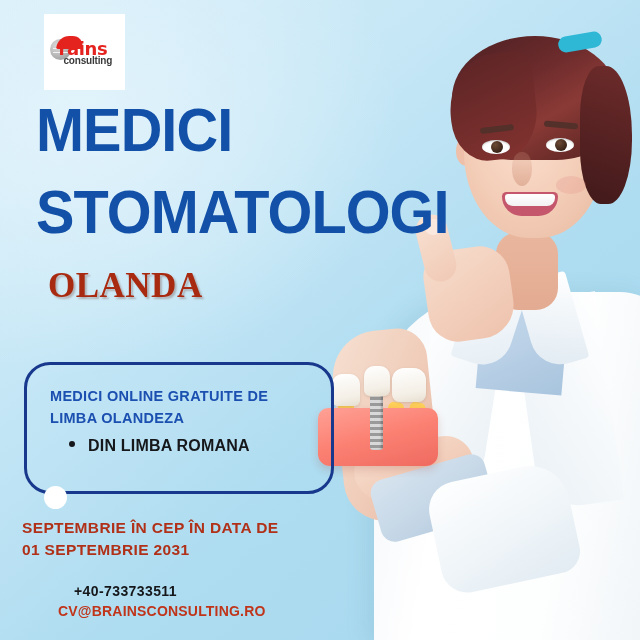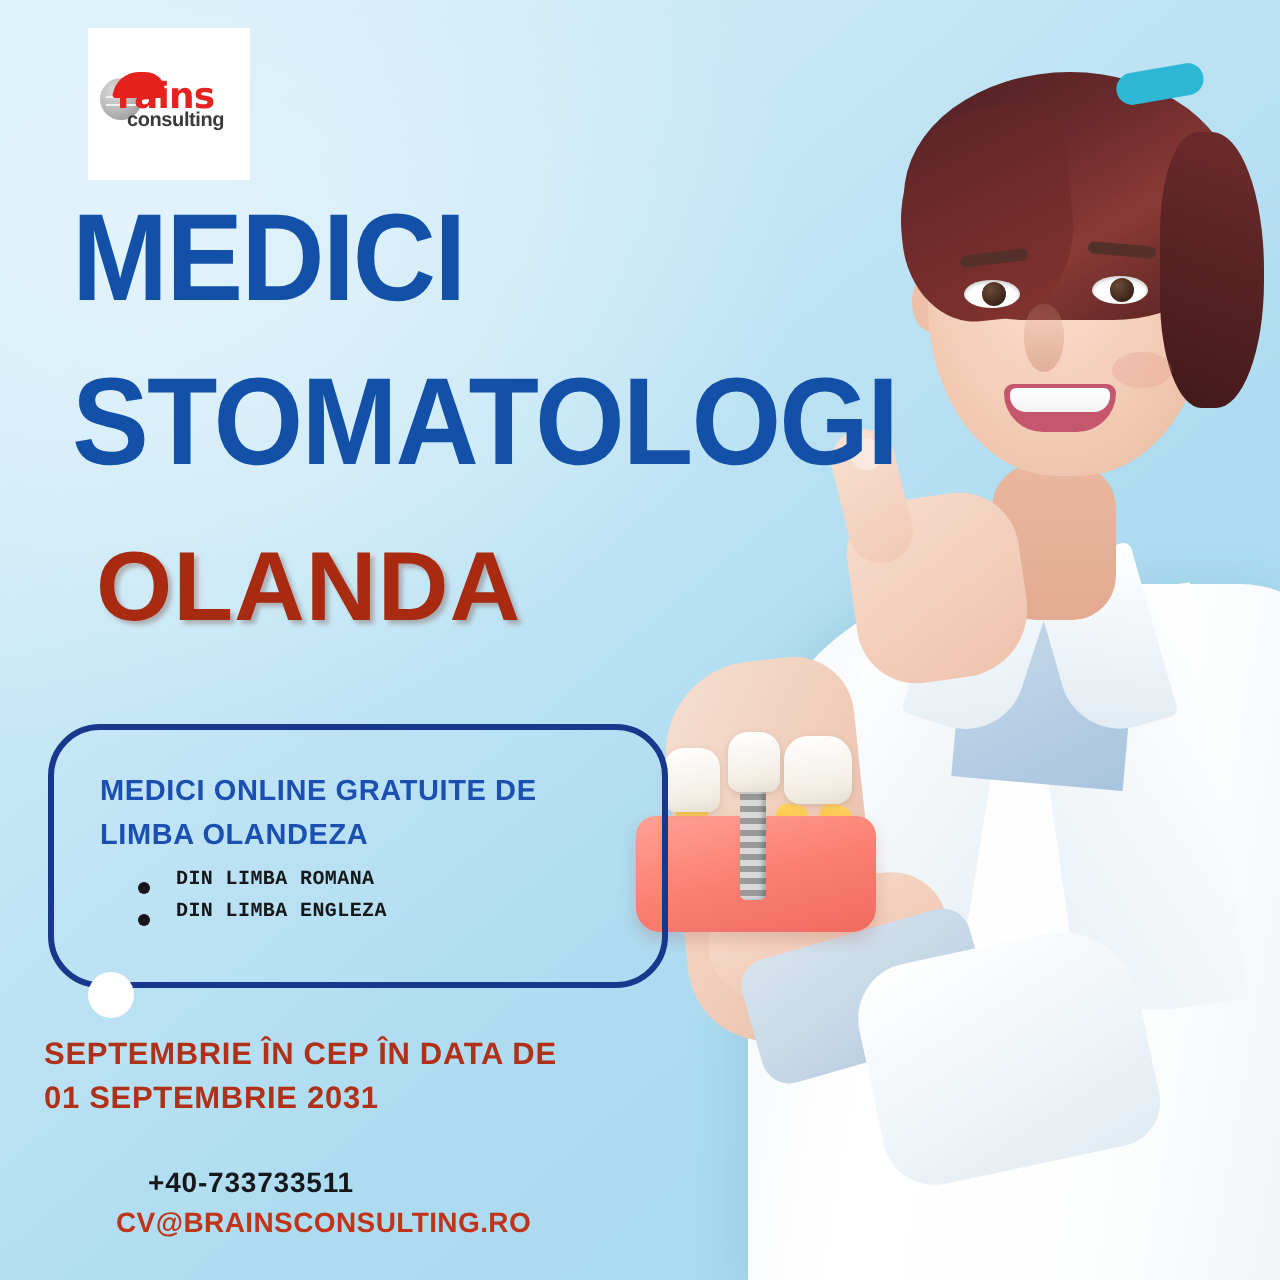--- a/index.html
+++ b/index.html
@@ -56,47 +56,47 @@
     font-stretch:condensed;
     letter-spacing:-1px;
     line-height:.86;
     white-space:nowrap;
     transform-origin:left top;
   }
   #headline-1{top:103px;font-size:62px;transform:scaleX(.93);}
   #headline-2{top:185px;font-size:62px;transform:scaleX(.93);}
   #subhead{
     position:absolute;left:48px;top:266px;
-    font-size:49px;font-weight:bold;color:#a82a10;
+    font-size:35px;font-weight:bold;color:#a82a10;
     letter-spacing:.5px;white-space:nowrap;
     text-shadow:2px 2px 2px rgba(90,30,10,.28);
-    font-family:Liberation Sans, sans-serif;
+    font-family:Liberation Serif, serif;
   }
 
   
   #info-box{
     position:absolute;left:24px;top:362px;width:310px;height:132px;
     border:3px solid #17388c;border-radius:26px;
     box-sizing:border-box;
     background:transparent;
   }
   #info-title{
     position:absolute;left:23px;top:20px;width:266px;
     font-size:14.5px;font-weight:bold;color:#1b4fb0;
     letter-spacing:.3px;line-height:1.55;
     font-family:"Liberation Sans", sans-serif;
   }
   .bullet-list{
     position:absolute;left:42px;top:68px;margin:0;padding:0;list-style:none;
   }
   .bullet-list li{
     position:relative;padding-left:19px;
-    font-size:10px;font-weight:bold;color:#15171a;
+    font-size:16px;font-weight:bold;color:#15171a;
     letter-spacing:.2px;line-height:1.62;
-    font-family:Liberation Mono, monospace;
+    font-family:Liberation Sans, sans-serif;
   }
   .bullet-list li:before{
     content:"";position:absolute;left:0;top:8px;
     width:6px;height:6px;border-radius:50%;background:#15171a;
   }
   #white-dot{
     position:absolute;left:44px;top:486px;width:23px;height:23px;
     border-radius:50%;background:#ffffff;
   }
 
@@ -341,21 +341,20 @@
   </div>
 
   <div class="headline" id="headline-1">MEDICI</div>
   <div class="headline" id="headline-2">STOMATOLOGI</div>
   <div id="subhead">OLANDA</div>
 
   <div id="info-box">
     <div id="info-title">MEDICI ONLINE GRATUITE DE LIMBA OLANDEZA</div>
     <ul class="bullet-list">
       <li>DIN LIMBA ROMANA</li>
-      <li>DIN LIMBA ENGLEZA</li>
     </ul>
   </div>
   <div id="white-dot"></div>
 
   <div id="date-block">
     <div>SEPTEMBRIE ÎN CEP ÎN  DATA DE</div>
     <div>01 SEPTEMBRIE 2031</div>
   </div>
 
   <div id="phone">+40-733733511</div>

